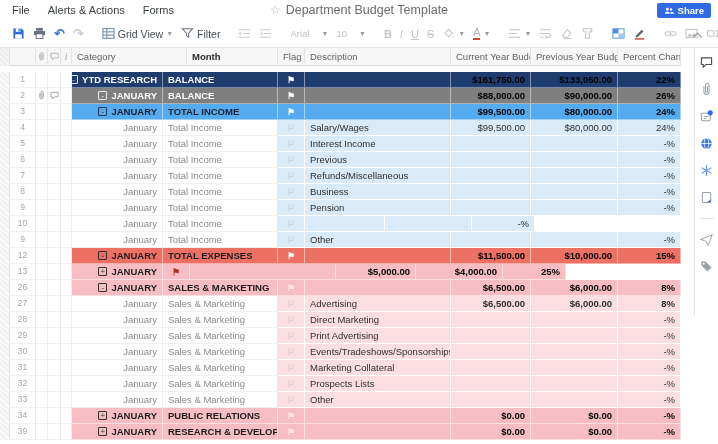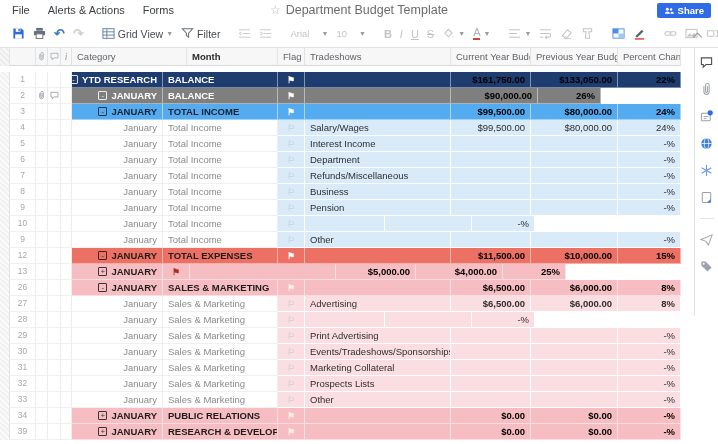--- a/index.html
+++ b/index.html
@@ -306,21 +306,21 @@
           <svg viewBox="0 0 14 14">
             <path d="M1.5 2h11v7.2h-6l-3 2.8V9.2h-2z" fill="none" stroke="#98a1ad" stroke-width="1.1"></path>
           </svg>
         </div>
       <div class="hcell c-info">
           <span class="info-i">i</span>
         </div>
       <div class="hcell c-cat">Category</div>
       <div class="hcell c-month hdr-month" style="display:block;">Month</div>
       <div class="hcell c-flag" style="padding-left:5px;text-align:left;">Flag</div>
-      <div class="hcell c-desc" style="color:#5f6368;">Tradeshows</div>
+      <div class="hcell c-desc" style="color:#5f6368;">Description</div>
       <div class="hcell c-cyb" style="padding-left:5px;">Current Year Budget</div>
       <div class="hcell c-pyb" style="padding-left:5px;">Previous Year Budget</div>
       <div class="hcell c-pc" style="padding-left:5px;">Percent Change</div>
       <div class="hcell c-fill" style="border-right:none;"></div>
     </div>
     <div class="gap-row"></div>
     <div>
         <div class="row s-navy">
     <div class="cell c-margin"></div>
     <div class="cell c-rn rn">1</div>
@@ -353,20 +353,21 @@
             </svg>
           </div>
     <div class="cell c-info"></div>
     <div class="cell c-month cell-colored">
             <span class="collapse">-</span>
             <span class="mtext">JANUARY</span>
           </div>
     <div class="cell c-cat cell-colored cell-cat">BALANCE</div>
     <div class="cell c-flag cell-tint"><span class="flagg f-white">⚑</span></div>
     <div class="cell c-desc cell-tint cell-desc"></div>
+    <div class="cell c-cyb cell-tint v v-cyb">$88,000.00</div>
     <div class="cell c-pyb cell-tint v v-pyb">$90,000.00</div>
     <div class="cell c-pc cell-tint v v-pc">26%</div>
     <div class="cell c-fill"></div>
   </div>
         <div class="row s-blue">
     <div class="cell c-margin"></div>
     <div class="cell c-rn rn">3</div>
     <div class="cell c-clip"></div>
     <div class="cell c-cmt"></div>
     <div class="cell c-info"></div>
@@ -420,21 +421,21 @@
     <div class="cell c-margin"></div>
     <div class="cell c-rn rn">6</div>
     <div class="cell c-clip"></div>
     <div class="cell c-cmt"></div>
     <div class="cell c-info"></div>
     <div class="cell c-month cell-colored">
             <span class="mtext">January</span>
           </div>
     <div class="cell c-cat cell-colored cell-cat">Total Income</div>
     <div class="cell c-flag cell-tint"><span class="flagg f-gray">⚐</span></div>
-    <div class="cell c-desc cell-tint cell-desc">Department</div>
+    <div class="cell c-desc cell-tint cell-desc">Previous</div>
     <div class="cell c-cyb cell-tint v v-cyb"></div>
     <div class="cell c-pyb cell-tint v v-pyb"></div>
     <div class="cell c-pc cell-tint v v-pc">-%</div>
     <div class="cell c-fill"></div>
   </div>
         <div class="row s-lightblue">
     <div class="cell c-margin"></div>
     <div class="cell c-rn rn">7</div>
     <div class="cell c-clip"></div>
     <div class="cell c-cmt"></div>
@@ -591,20 +592,21 @@
     <div class="cell c-margin"></div>
     <div class="cell c-rn rn">28</div>
     <div class="cell c-clip"></div>
     <div class="cell c-cmt"></div>
     <div class="cell c-info"></div>
     <div class="cell c-month cell-colored">
             <span class="mtext">January</span>
           </div>
     <div class="cell c-cat cell-colored cell-cat">Sales &amp; Marketing</div>
     <div class="cell c-flag cell-tint"><span class="flagg f-gray">⚐</span></div>
+    <div class="cell c-desc cell-tint cell-desc">Direct Marketing</div>
     <div class="cell c-cyb cell-tint v v-cyb"></div>
     <div class="cell c-pyb cell-tint v v-pyb"></div>
     <div class="cell c-pc cell-tint v v-pc">-%</div>
     <div class="cell c-fill"></div>
   </div>
         <div class="row s-lightpink">
     <div class="cell c-margin"></div>
     <div class="cell c-rn rn">29</div>
     <div class="cell c-clip"></div>
     <div class="cell c-cmt"></div>

